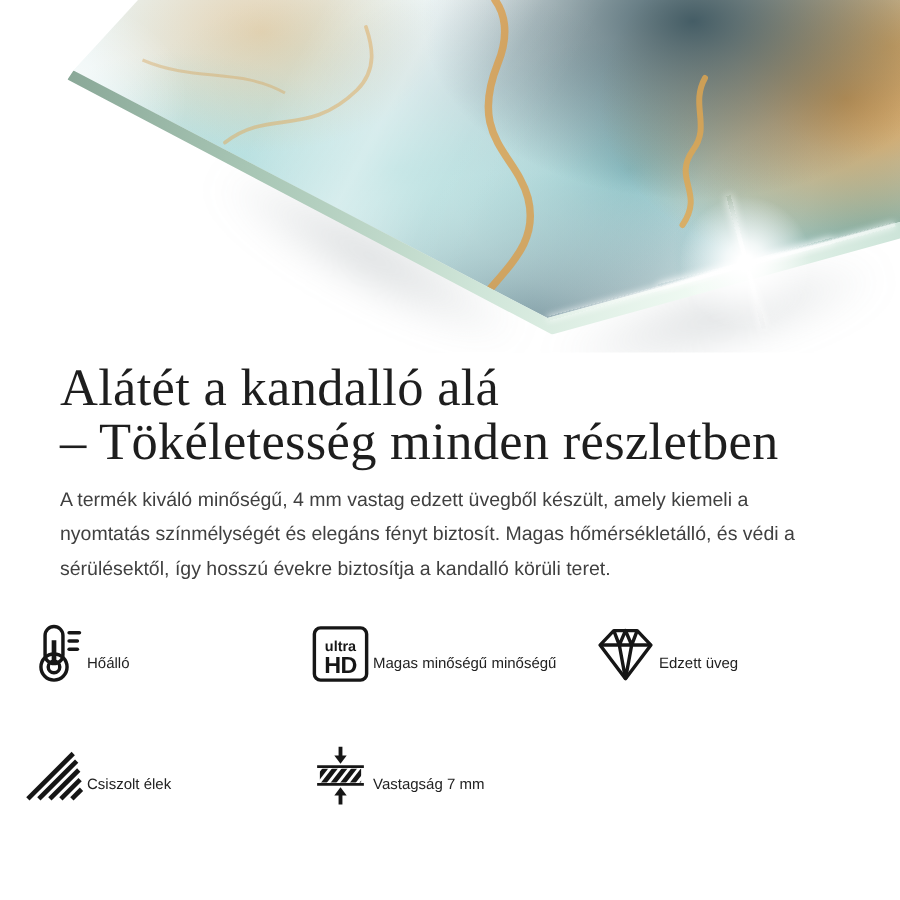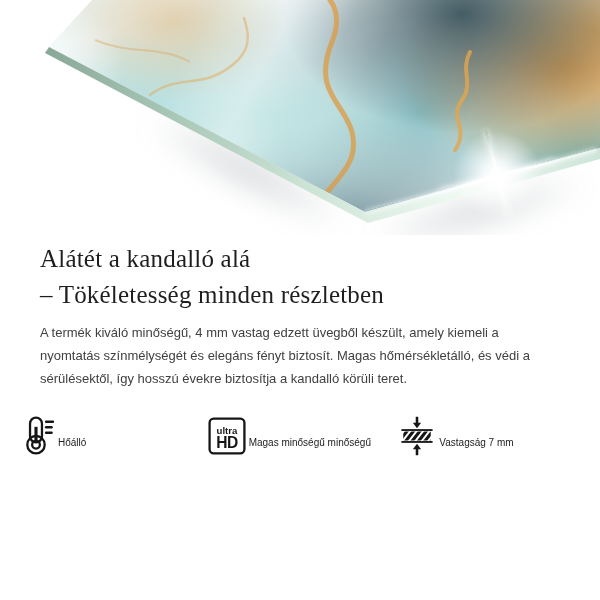--- a/index.html
+++ b/index.html
@@ -57,21 +57,21 @@
   .sparkle .glow{position:absolute;inset:0;background:radial-gradient(circle,#fff 6%,rgba(255,255,255,.85) 16%,rgba(255,255,255,0) 52%);}
   .sparkle .ray-h{position:absolute;left:0;top:58.5px;width:120px;height:3px;
     background:linear-gradient(to right,rgba(255,255,255,0),#fff 45%,#fff 55%,rgba(255,255,255,0));box-shadow:0 0 6px #fff;}
   .sparkle .ray-v{position:absolute;left:58.5px;top:14px;width:3px;height:92px;
     background:linear-gradient(to bottom,rgba(255,255,255,0),#fff 45%,#fff 55%,rgba(255,255,255,0));box-shadow:0 0 6px #fff;}
 
   
   .content{padding:0 40px;}
   h1{
     margin:6px 0 0 0;font-family:"Liberation Serif", serif;font-weight:400;
-    font-size:25px;line-height:36px;color:#1e1e1e;letter-spacing:.2px;
+    font-size:35px;line-height:36px;color:#1e1e1e;letter-spacing:.2px;
   }
   .desc{
     margin:8px 0 0 0;width:516px;font-size:13px;line-height:23px;color:#404040;
   }
 
   
   .features{
     margin:24px 14px 0 14px;
     display:grid;grid-template-columns:repeat(3,1fr);row-gap:24px;
   }
@@ -133,21 +133,40 @@
   <div class="feature">
     <svg width="44" height="44" viewBox="0 0 48 48">
       <rect class="ic" x="5" y="5" width="38" height="38" rx="4.5" stroke-width="3"></rect>
       <text class="badge-top" x="24" y="21.5" text-anchor="middle">ultra</text>
       <text class="badge-bottom" x="24" y="37.5" text-anchor="middle">HD</text>
     </svg>
     <div class="label">Magas minőségű minőségű</div>
   </div>
 
 
+  <div class="feature">
+    <svg width="44" height="44" viewBox="0 0 48 48">
+      <path class="ic" stroke-width="2.4" stroke-linejoin="round" d="M15.5 7 H32.5 L42.5 17.5 L24 42 L5.5 17.5 Z"></path>
+      <path class="ic" stroke-width="2.2" stroke-linejoin="round" d="M5.5 17.5 H42.5 M15.5 7 L19.5 17.5 L24 7 L28.5 17.5 L32.5 7 M19.5 17.5 L24 42 M28.5 17.5 L24 42"></path>
+    </svg>
+    <div class="label">Edzett üveg</div>
+  </div>
 
+  <div class="feature">
+    <svg width="44" height="44" viewBox="0 0 48 48">
+      <g stroke="#161616" stroke-width="3.4">
+        <line x1="5" y1="41" x2="38" y2="8"></line>
+        <line x1="13" y1="41" x2="40.5" y2="13.5"></line>
+        <line x1="21" y1="41" x2="42" y2="20"></line>
+        <line x1="29" y1="41" x2="43" y2="27"></line>
+        <line x1="37" y1="41" x2="44" y2="34"></line>
+      </g>
+    </svg>
+    <div class="label">Csiszolt élek</div>
+  </div>
 
   <div class="feature">
     <svg width="44" height="44" viewBox="0 0 48 48">
       <defs>
           <clipPath id="slabClip">
             <rect x="9" y="19" width="30" height="10"></rect>
           </clipPath>
         </defs>
       <line x1="7" y1="17.5" x2="41" y2="17.5" stroke="#161616" stroke-width="2"></line>
       <line x1="7" y1="30.5" x2="41" y2="30.5" stroke="#161616" stroke-width="2"></line>

